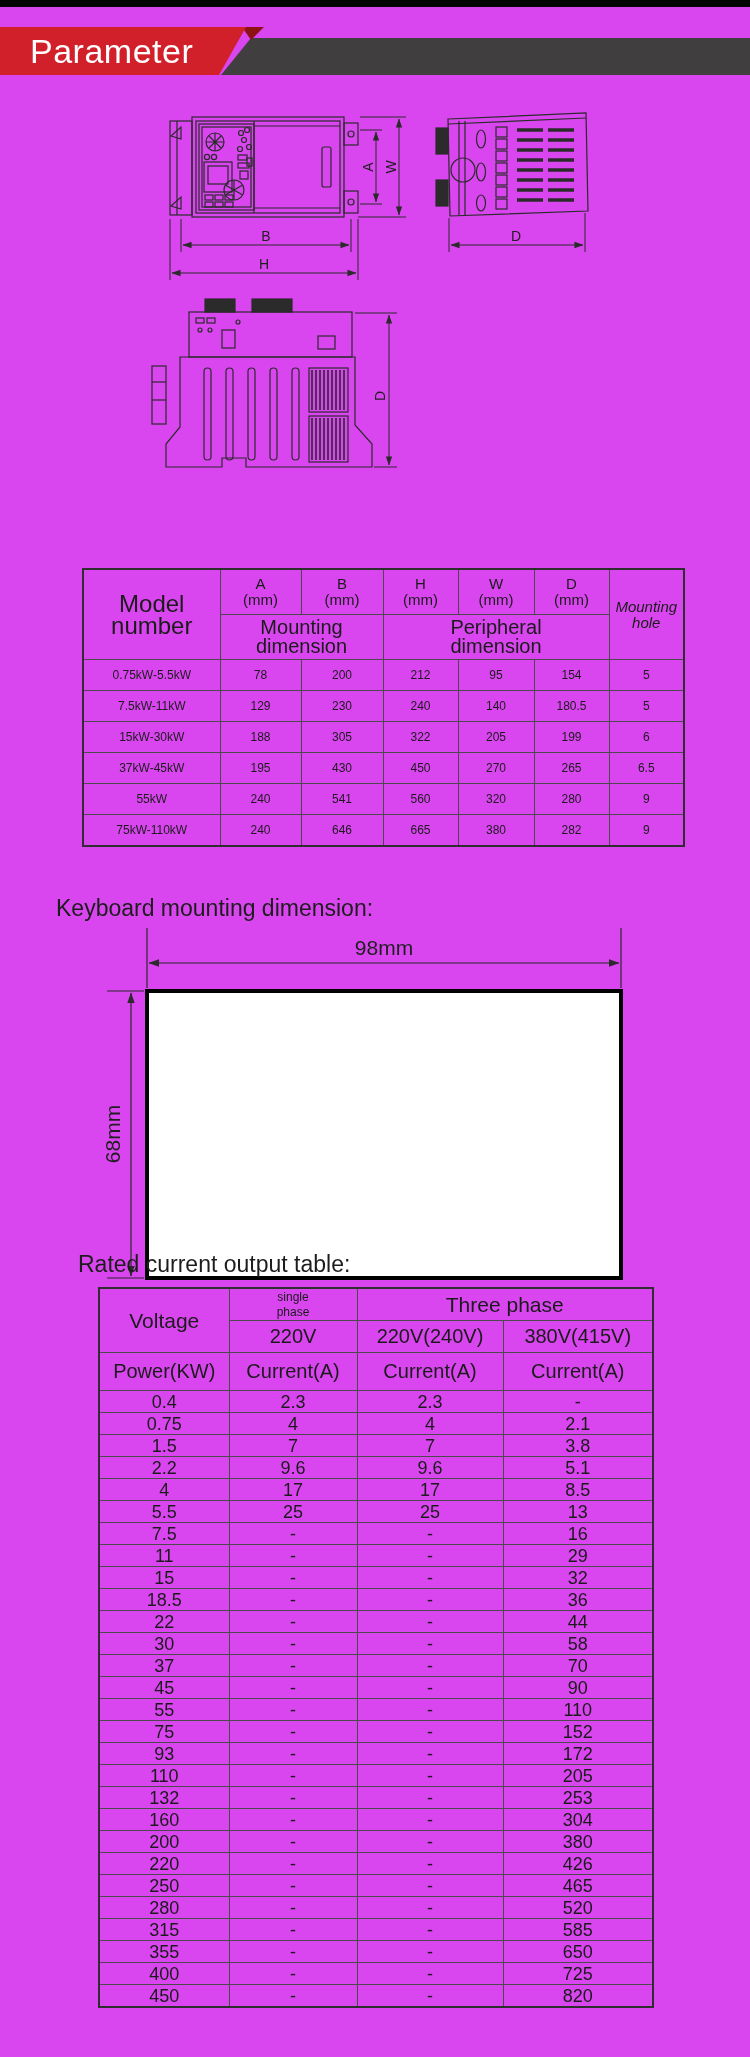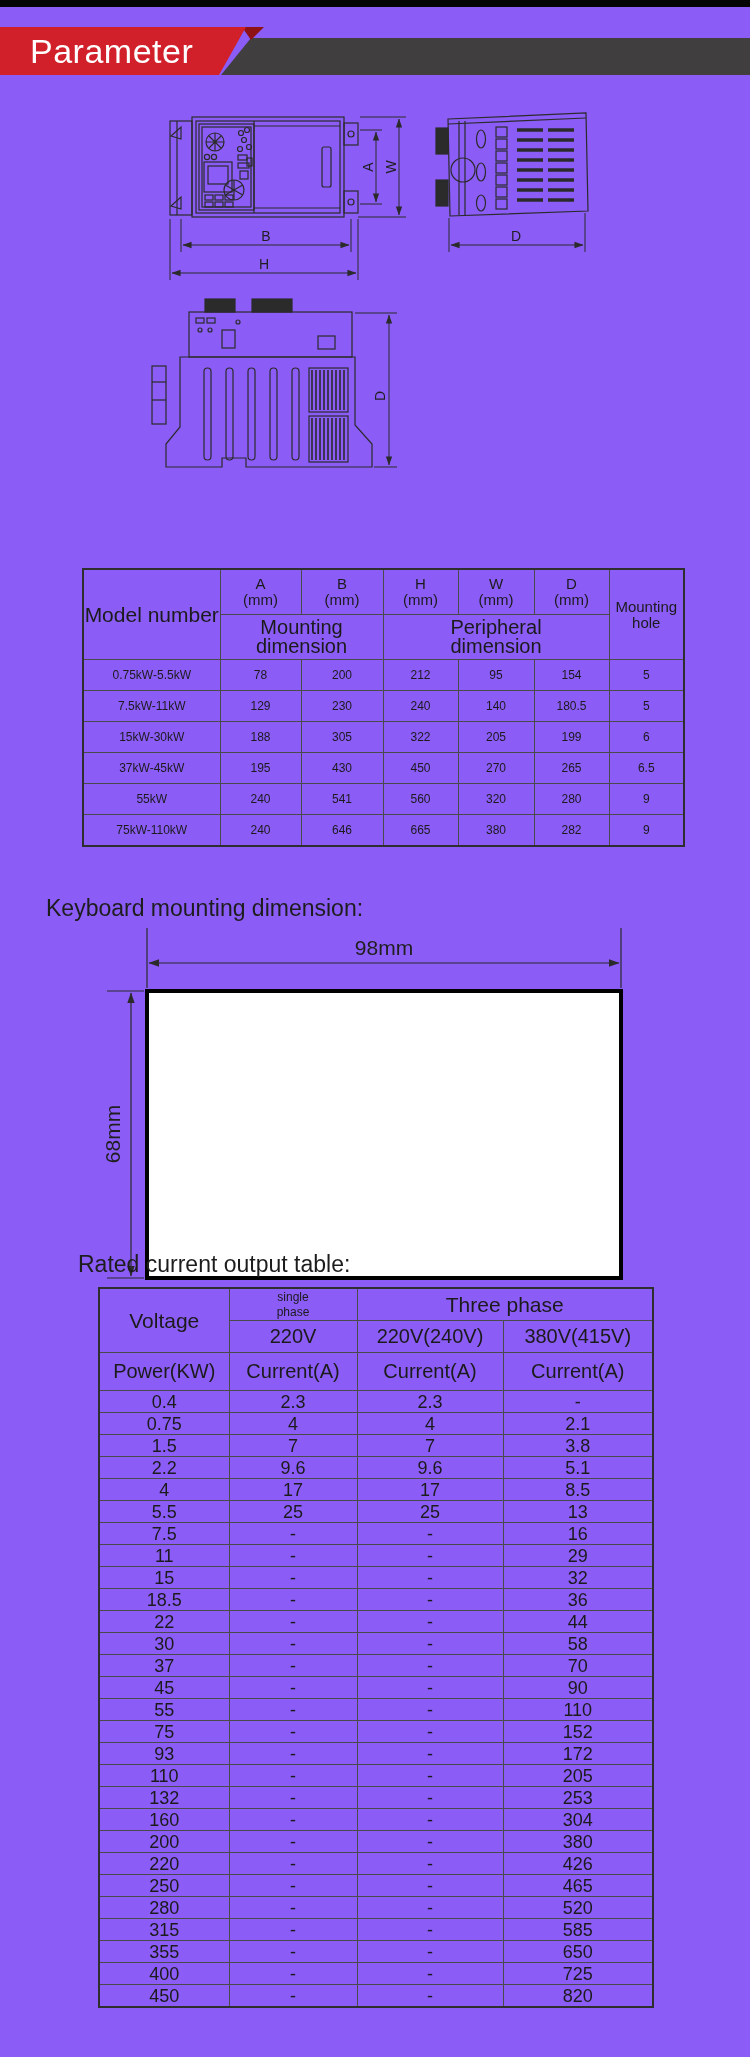--- a/index.html
+++ b/index.html
@@ -1,48 +1,48 @@
 <!DOCTYPE html>
 <html><head>
 <meta charset="utf-8">
 <style>
   html,body{margin:0;padding:0;background:#fff;}
-  .page{position:relative;width:750px;height:2057px;background:#8b5cf6;overflow:hidden;
+  .page{position:relative;width:750px;height:2057px;background:#d946ef;overflow:hidden;
         font-family:"Liberation Sans","DejaVu Sans",sans-serif;color:#1c1c1c;}
   
   .topbar{position:absolute;left:0;top:0;width:750px;height:7px;background:#050505;}
   .banner-gray{position:absolute;left:0;top:38px;width:750px;height:37px;background:#403e3f;
                clip-path:polygon(251px 0,750px 0,750px 37px,221px 37px);}
   .banner-fold{position:absolute;left:0;top:27px;width:300px;height:14px;background:#8e1116;
                clip-path:polygon(242px 0,264px 0,251px 13px);}
   .banner-red{position:absolute;left:0;top:27px;width:300px;height:48px;background:#d1202a;
               clip-path:polygon(0 0,246px 0,219px 48px,0 48px);}
   .banner-title{position:absolute;left:30px;top:30px;font-size:34px;line-height:42px;color:#ffffff;
                 font-weight:500;letter-spacing:.5px;}
   
   .drawings{position:absolute;left:0;top:0;}
   .kb-svg{position:absolute;left:0;top:920px;}
   svg text{font-family:"Liberation Sans","DejaVu Sans",sans-serif;fill:#1f1f1f;}
   .dimtxt{font-size:14px;}
   .kbtxt{font-size:21px;}
   
   .fig-caption{position:absolute;left:82px;top:521px;width:601px;text-align:center;
                font-size:24px;color:#2a2a2a;}
-  .kb-heading{position:absolute;left:46px;top:895px;font-size:23px;color:#1d1d1d;}
+  .kb-heading{position:absolute;left:56px;top:895px;font-size:23px;color:#1d1d1d;}
   .rc-heading{position:absolute;left:78px;top:1251px;font-size:23px;color:#1d1d1d;}
   
   table{border-collapse:collapse;table-layout:fixed;text-align:center;color:#1b1b1b;
         border:2px solid #2e2e2e;}
   th,td{border:1px solid #4a4a4a;padding:0;font-weight:normal;overflow:hidden;}
   .size-table{position:absolute;left:82px;top:568px;width:601px;}
-  .size-table .model-h{font-size:21px;line-height:22px;margin-top:24px;}
+  .size-table .model-h{font-size:24px;line-height:22px;margin-top:24px;}
   .size-table .dim-h{font-size:15px;line-height:16px;height:44px;}
   .size-table .grp{font-size:20px;line-height:19px;height:44px;}
   .size-table .grp div{max-width:132px;margin:0 auto;}
-  .size-table .hole-h{font-size:15px;line-height:16px;}
+  .size-table .hole-h{font-size:15px;line-height:16px;font-style:italic;}
   .size-table .hole-h div{max-width:72px;margin:0 auto;}
   .size-table tbody td{height:30px;font-size:12px;}
   .current-table{position:absolute;left:98px;top:1287px;width:554px;}
   .current-table .volt-h{font-size:21px;}
   .current-table .sp-h{font-size:12px;line-height:15px;height:31px;}
   .current-table .tp-h{font-size:21px;height:31px;}
   .current-table .v-h{font-size:20px;height:31px;}
   .current-table .cur-h{font-size:20px;height:37px;margin-top:24px;}
   .current-table tbody td{height:21px;font-size:18px;line-height:20px;}
 </style>

